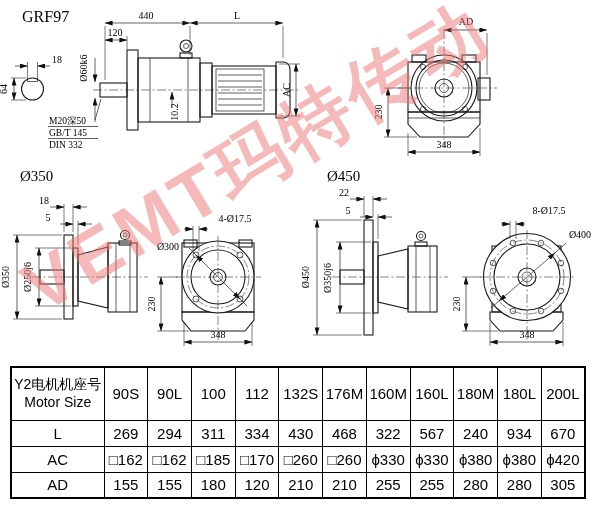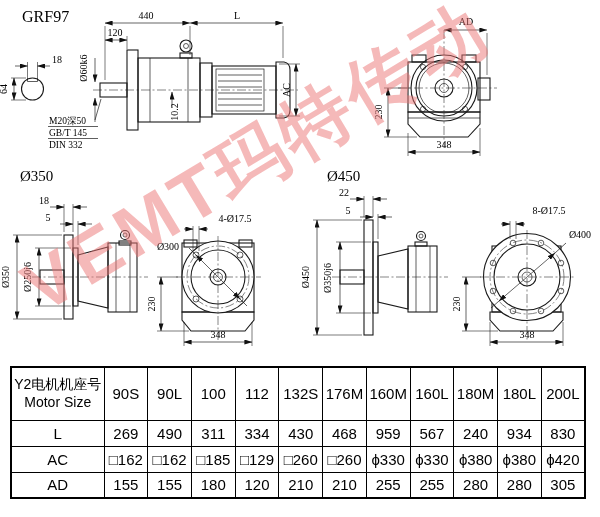--- a/index.html
+++ b/index.html
@@ -306,37 +306,37 @@
     <th class="colhead">176M</th>
     <th class="colhead">160M</th>
     <th class="colhead">160L</th>
     <th class="colhead">180M</th>
     <th class="colhead">180L</th>
     <th class="colhead">200L</th>
   </tr>
   <tr class="datarow">
     <td class="rowlabel">L</td>
     <td class="cell">269</td>
-    <td class="cell">490</td>
+    <td class="cell">294</td>
     <td class="cell">311</td>
     <td class="cell">334</td>
     <td class="cell">430</td>
     <td class="cell">468</td>
-    <td class="cell">959</td>
+    <td class="cell">322</td>
     <td class="cell">567</td>
     <td class="cell">240</td>
     <td class="cell">934</td>
-    <td class="cell">830</td>
+    <td class="cell">670</td>
   </tr>
   <tr class="datarow">
     <td class="rowlabel">AC</td>
     <td class="cell">□162</td>
     <td class="cell">□162</td>
     <td class="cell">□185</td>
-    <td class="cell">□129</td>
+    <td class="cell">□170</td>
     <td class="cell">□260</td>
     <td class="cell">□260</td>
     <td class="cell">ϕ330</td>
     <td class="cell">ϕ330</td>
     <td class="cell">ϕ380</td>
     <td class="cell">ϕ380</td>
     <td class="cell">ϕ420</td>
   </tr>
   <tr class="datarow">
     <td class="rowlabel">AD</td>

